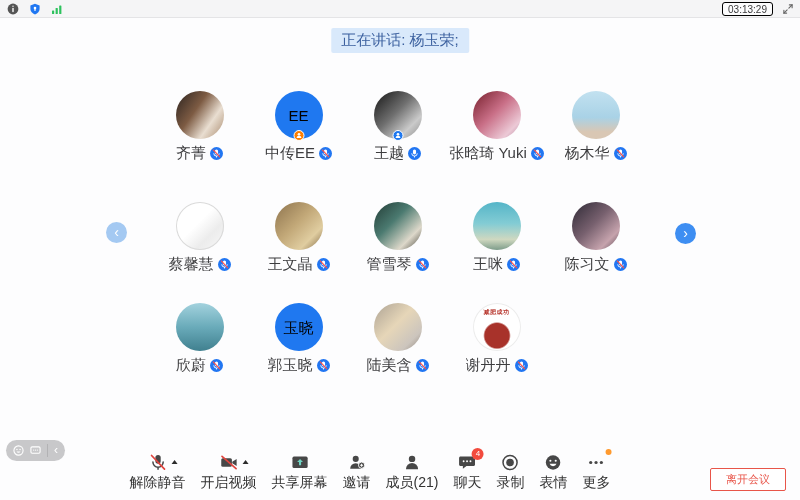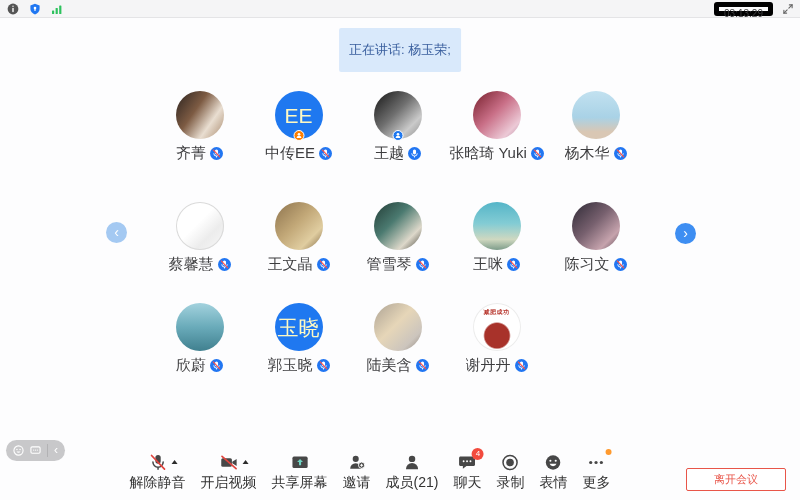--- a/index.html
+++ b/index.html
@@ -5,34 +5,34 @@
   * { margin:0; padding:0; box-sizing:border-box; }
   html,body { width:800px; height:500px; overflow:hidden; }
   body { font-family:"Liberation Sans","DejaVu Sans",sans-serif; background:#fdfdfe; position:relative; }
 
   
   .topbar { position:absolute; top:0; left:0; width:800px; height:18px; background:#f5f5f6;
             border-bottom:1px solid #e4e4e6; display:flex; align-items:center; justify-content:space-between; padding:0 6px; }
   .topbar-left { display:flex; align-items:center; gap:9px; }
   .topbar-right { display:flex; align-items:center; gap:8px; }
   .tb-icon { width:13px; height:13px; display:flex; align-items:center; justify-content:center; }
-  .timer-box { border:5px solid #000000; border-radius:3px; background:#fcfcfd; color:#3a3a3c;
+  .timer-box { border:1px solid #000000; border-radius:3px; background:#fcfcfd; color:#3a3a3c;
                font-size:10px; padding:0 5px; line-height:13px; height:14px; font-family:"Liberation Sans",sans-serif; }
 
   
   .banner { position:absolute; top:28px; left:50%; transform:translateX(-50%);
-            background:#d9e9fb; color:#3a5f9e; font-size:13px; padding:13px 10px; border-radius:2px; white-space:nowrap; }
+            background:#d9e9fb; color:#3a5f9e; font-size:15px; padding:3px 10px; border-radius:2px; white-space:nowrap; }
 
   
   .grid-row { position:absolute; left:150px; width:495px; display:flex; }
   .row-0 { top:91px; } .row-1 { top:202px;justify-content:center; } .row-2 { top:303px; }
   .cell { width:99px; display:flex; flex-direction:column; align-items:center; cursor:default; }
   .avatar { width:48px; height:48px; border-radius:50%; position:relative;
             display:flex; align-items:center; justify-content:center; background:#ddd; }
-  .avatar-label { color:#fef9c3; font-size:21px; line-height:1; }
+  .avatar-label { color:#000000; font-size:15px; line-height:1; }
   .avatar-caption { position:absolute; top:5px; left:0; width:100%; text-align:center;
                     color:#b7352c; font-size:6px; font-weight:bold; letter-spacing:0.5px; }
   .role-badge { position:absolute; bottom:-2px; left:50%; transform:translateX(-50%);
                 width:11px; height:11px; border-radius:50%; border:1px solid #fff;
                 display:none; align-items:center; justify-content:center; }
   .role-badge svg { width:7px; height:7px; }
   .name-row { margin-top:5px; display:flex; align-items:center; justify-content:center; max-width:99px; }
   .pname { font-size:15px; color:#3d3d3f; white-space:nowrap; overflow:hidden; text-overflow:ellipsis; max-width:80px; }
   .mic-badge { width:13px; height:13px; border-radius:50%; background:#2176f2; margin-left:4px;
                display:flex; align-items:center; justify-content:center; flex:none; }
@@ -53,21 +53,21 @@
   .tool-item .icon-wrap { height:18px; display:flex; align-items:center; justify-content:center; position:relative; }
   .tool-item .icon-wrap svg { width:19px; height:19px; }
   .tool-label { font-size:14px; color:#333; white-space:nowrap; }
   .caret { position:absolute; right:-10px; top:7px; width:0; height:0;
            border-left:3.5px solid transparent; border-right:3.5px solid transparent; border-bottom:4.5px solid #2b2b2b; }
   .chat-badge { position:absolute; top:-5px; right:-7px; min-width:12px; height:12px; border-radius:6px;
                 background:#f24b3e; color:#fff; font-size:8px; line-height:12px; text-align:center; padding:0 3px; }
   .more-dot { position:absolute; top:-4px; right:-6px; width:6px; height:6px; border-radius:50%; background:#ff9a2e; }
 
   .leave-btn { position:absolute; right:14px; bottom:9px; border:1px solid #e85549; color:#e85549;
-               background:#fff; font-size:11px; padding:3px 27px; border-radius:2px; cursor:pointer;
+               background:#fff; font-size:11px; padding:3px 15px; border-radius:2px; cursor:pointer;
                font-family:"Liberation Sans",sans-serif; }
 
   
   .quickbar { position:absolute; left:6px; bottom:39px; height:21px; background:#c8c8ca; border-radius:11px;
               display:flex; align-items:center; padding:0 7px; gap:6px; }
   .qb-icon { display:flex; align-items:center; justify-content:center; cursor:pointer; }
   .qb-divider { width:1px; height:13px; background:#b2b2b4; }
   .qb-chevron { color:#fff; font-size:12px; line-height:1; padding-bottom:2px; cursor:pointer; }
 </style>
 </head>

